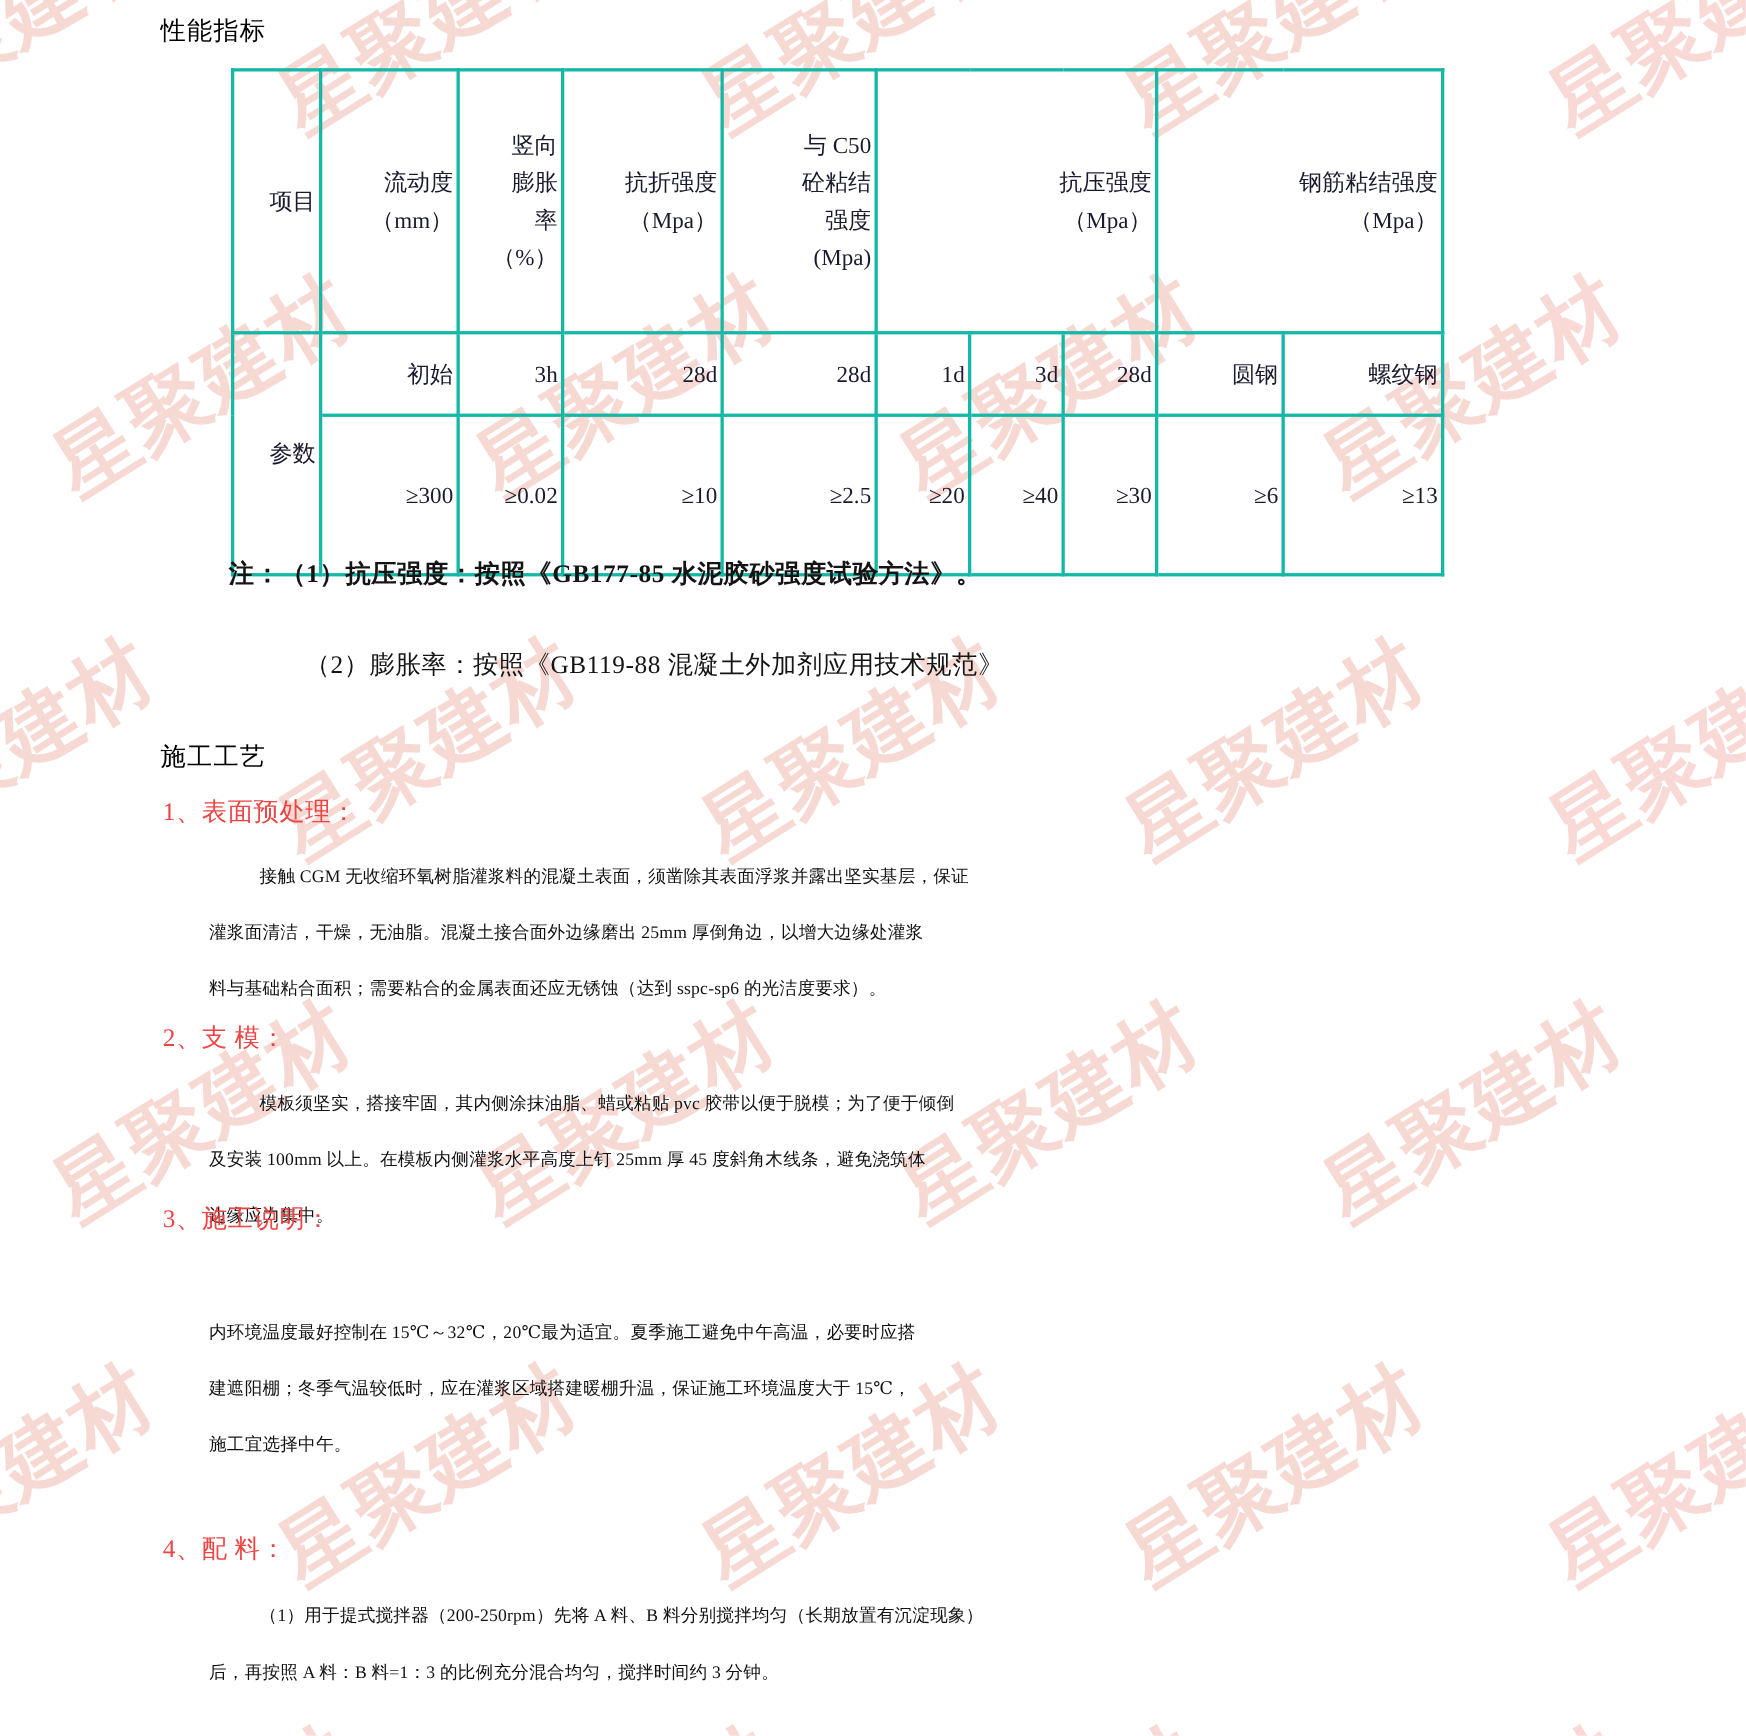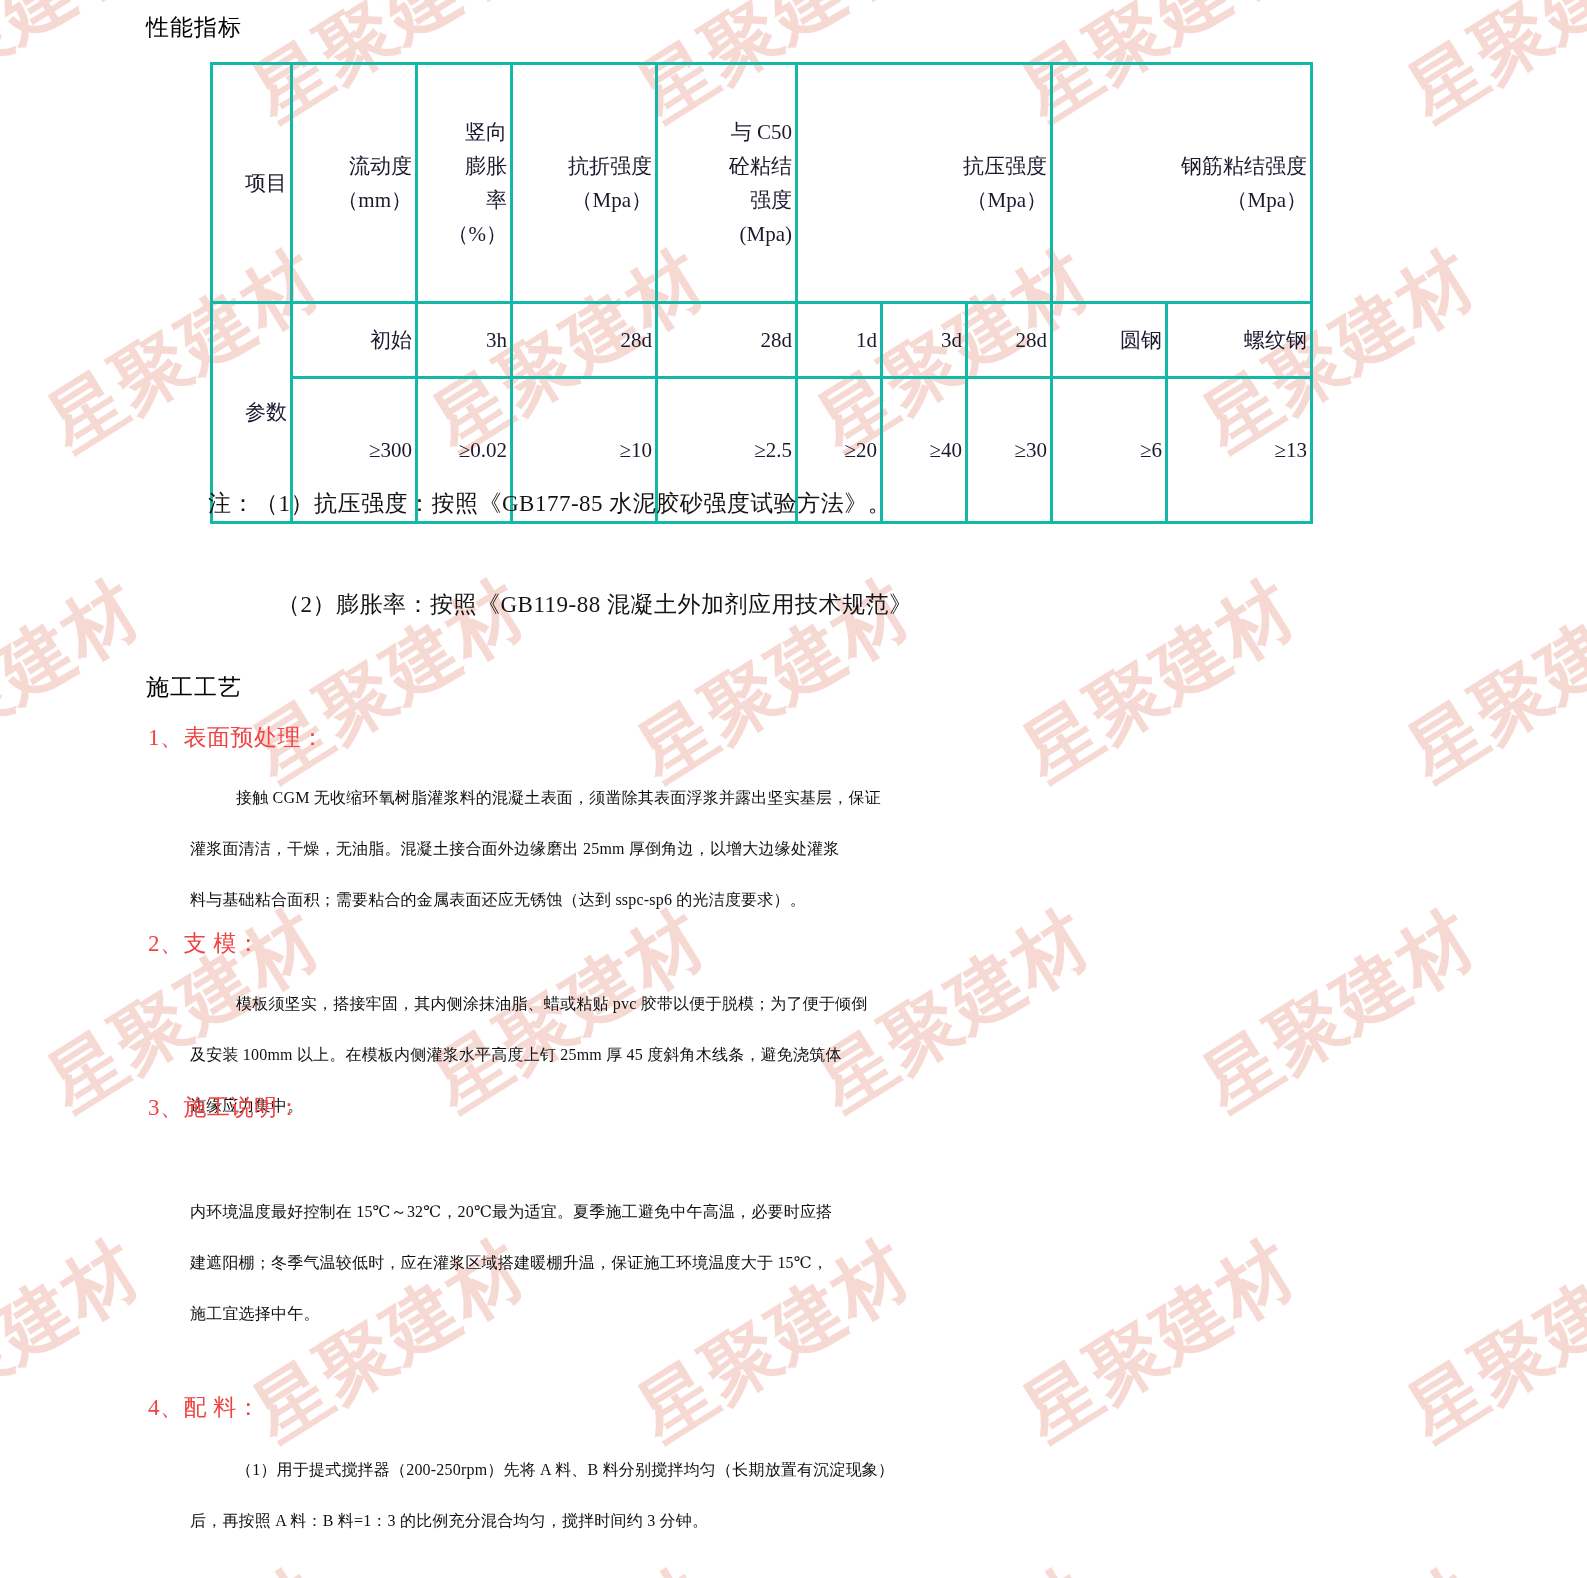--- a/index.html
+++ b/index.html
@@ -82,21 +82,21 @@
   .hdr-cell div, .sub-cell div, .val-cell div { display: block; }
 
   
   .note-line {
     position: absolute;
     font-size: 23px;
     letter-spacing: .5px;
     white-space: nowrap;
     color: #141414;
   }
-  #note-1 { left: 208px; top: 488px; }
+  #note-1 { left: 208px; top: 506px; font-weight: bold; }
   #note-2 { left: 277px; top: 589px; }
 
   
   .numbered {
     position: absolute;
     font-size: 23px;
     letter-spacing: .5px;
     white-space: nowrap;
     color: #ef4444;
   }

